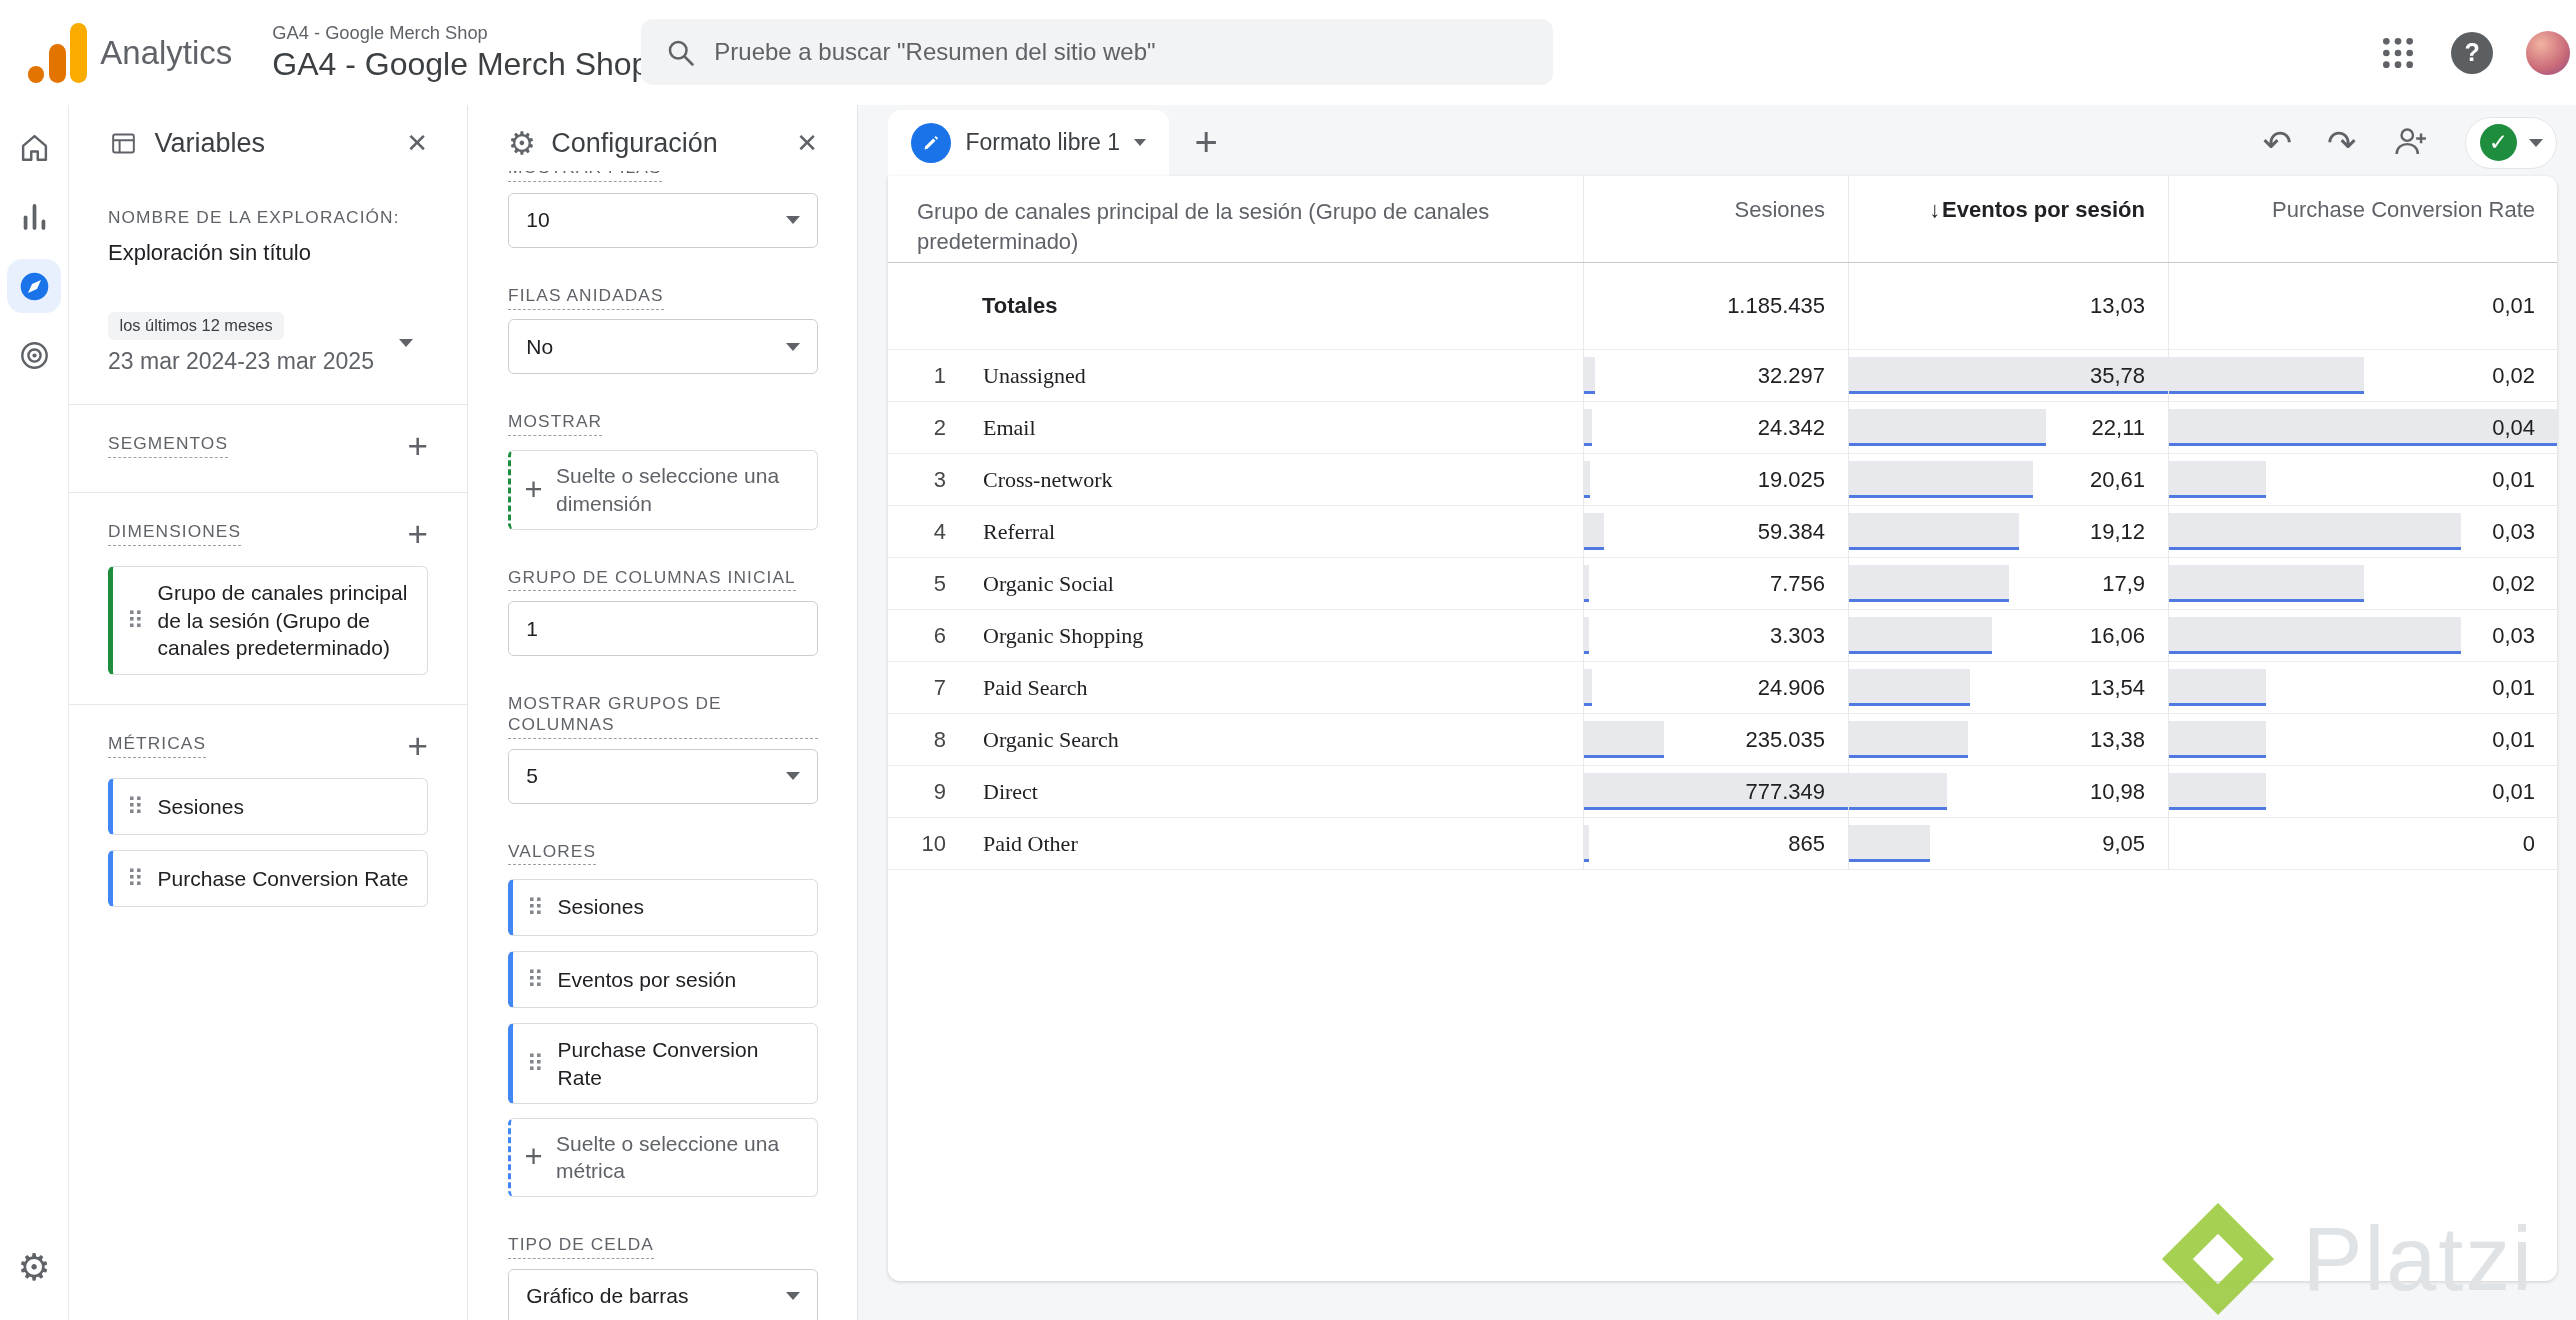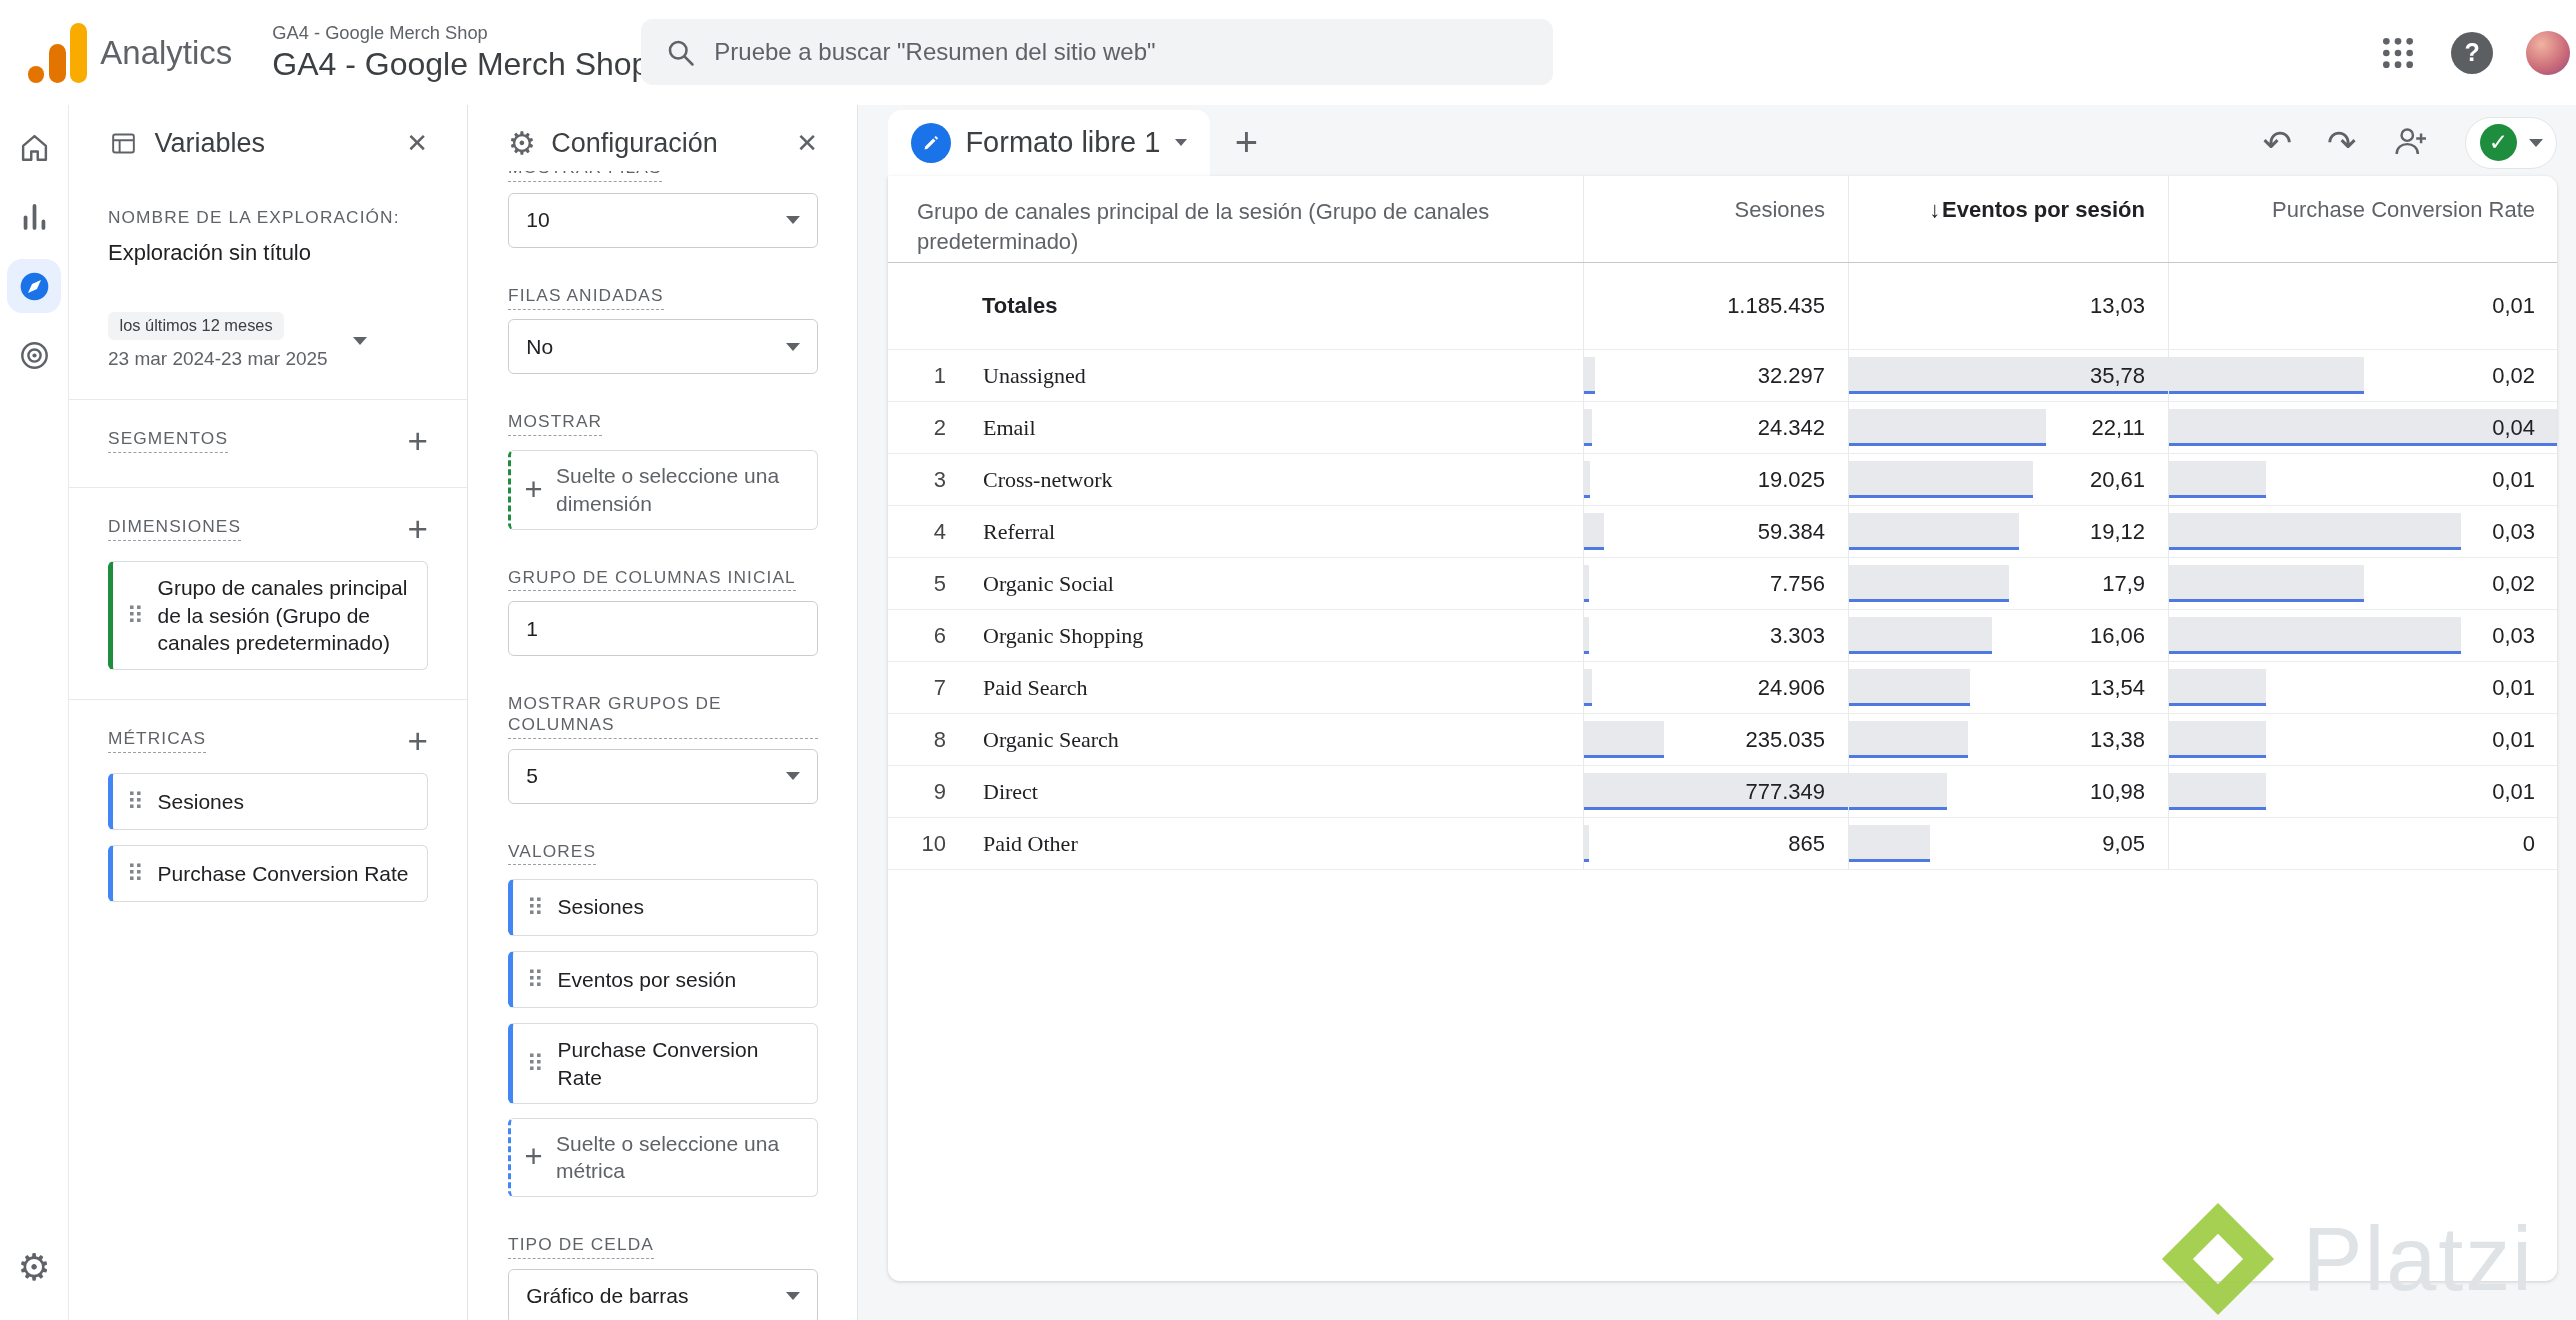--- a/index.html
+++ b/index.html
@@ -41,21 +41,21 @@
   .panel-head { display: flex; align-items: center; gap: 15.4px; padding-top: 17.3px; height: 60px; }
   .panel-title { font-size: 27px; color: #3c4043; flex: 1; }
   .panel-close { background: none; border: none; font-size: 26px; color: #5f6368; cursor: pointer; }
   .gear-glyph { font-size: 31px; color: #5f6368; }
   .micro-label { font-size: 17.3px; letter-spacing: 1.1px; color: #5f6368; display: inline-block; }
   .u-dash { border-bottom: 1px dashed #9aa0a6; padding-bottom: 2.9px; }
   .exp-name { font-size: 22px; color: #202124; margin-top: 11.6px; }
   .name-block { margin-top: 42px; }
   .date-block { margin-top: 46px; display: flex; align-items: center; cursor: pointer; }
   .date-chip { display: inline-block; background: #f1f3f4; border-radius: 5.8px; padding: 4.8px 11.6px; font-size: 16.4px; color: #3c4043; }
-  .date-text { font-size: 19px; color: #5f6368; margin-top: 7.7px; }
+  .date-text { font-size: 23px; color: #5f6368; margin-top: 7.7px; }
   .caret { width: 0; height: 0; border-left: 7.7px solid transparent; border-right: 7.7px solid transparent; border-top: 8.7px solid #5f6368; flex: none; }
   .date-block .caret { margin-left: 25px; }
   .vdiv { height: 1px; background: #e6e8eb; margin: 29px -39px 0; }
   .sec-head { display: flex; align-items: center; justify-content: space-between; margin-top: 23px; }
   .plus-btn { background: none; border: none; font-size: 35px; font-weight: 300; color: #5f6368; cursor: pointer; line-height: 1; }
   .chip { position: relative; display: flex; align-items: center; gap: 13.5px; border: 1px solid #dadce0; border-left: 5.8px solid var(--metric-blue); border-radius: 5.8px; background: #fff; padding: 11.6px 13.5px; font-size: 21px; line-height: 1.32; color: #202124; margin-top: 15.4px; cursor: grab; }
   .chip.green { border-left-color: var(--dimension-green); }
   .drag { color: #80868b; font-size: 24px; flex: none; }
   .box { display: flex; align-items: center; justify-content: space-between; border: 1px solid #c9ccd0; border-radius: 5.8px; height: 55px; padding: 0 17.3px; font-size: 21px; color: #202124; margin-top: 9.6px; cursor: pointer; background: #fff; }
   .cfg-label { margin-top: 37px; }
@@ -63,21 +63,21 @@
   .clip-wrap .micro-label { position: absolute; bottom: 1px; left: 0; }
   .dropzone { display: flex; align-items: center; gap: 13.5px; border: 1px solid #dadce0; border-left: 3.9px dashed var(--dimension-green); border-radius: 5.8px; padding: 11.6px 13.5px; margin-top: 13.5px; color: #5f6368; font-size: 21px; line-height: 1.3; cursor: pointer; background: #fff; }
   .dropzone.blue { border-left-color: var(--metric-blue); }
   .dz-plus { font-size: 31px; font-weight: 300; color: #5f6368; flex: none; }
 
   
   .canvas-region { position: absolute; left: 858px; top: 105px; right: 0; bottom: 0; background: #f5f6f7; }
   .tabstrip { position: absolute; left: 30px; top: 4.8px; width: 1669px; height: 66px; display: flex; align-items: center; }
   .sheet-tab { height: 66px; background: #fff; border-radius: 13.5px 13.5px 0 0; display: flex; align-items: center; gap: 14.4px; padding: 0 23px; cursor: pointer; }
   .pencil-circle { width: 40px; height: 40px; border-radius: 50%; background: #1a73e8; display: flex; align-items: center; justify-content: center; flex: none; }
-  .tab-label { font-size: 29px; color: #3c4043; font-weight: 500; white-space: nowrap; }
+  .tab-label { font-size: 23px; color: #3c4043; font-weight: 500; white-space: nowrap; }
   .sheet-tab .caret { border-top-width: 7.7px; border-left-width: 6.7px; border-right-width: 6.7px; }
   .add-tab { margin-left: 25px; background: none; border: none; font-size: 40px; font-weight: 300; color: #5f6368; cursor: pointer; }
   .strip-actions { margin-left: auto; display: flex; align-items: center; gap: 35px; }
   .act-glyph { background: none; border: none; font-size: 35px; color: #5f6368; cursor: pointer; line-height: 1; }
   .check-pill { display: flex; align-items: center; gap: 11.6px; background: #fff; border: 1px solid #e3e5e8; border-radius: 962px; padding: 6.7px 13.5px; cursor: pointer; }
   .check-circle { width: 37px; height: 37px; border-radius: 50%; background: var(--check-green); color: #fff; font-size: 23px; display: flex; align-items: center; justify-content: center; }
   .canvas-card { position: absolute; left: 30px; top: 71px; width: 1669px; height: 1105px; background: #fff; border-radius: 0 11.6px 11.6px 11.6px; box-shadow: 0 1px 3.9px rgba(0,0,0,.16); overflow: hidden; }
 
   
   .tgrid { display: grid; grid-template-columns: 695px 265px 320px 390px; }

